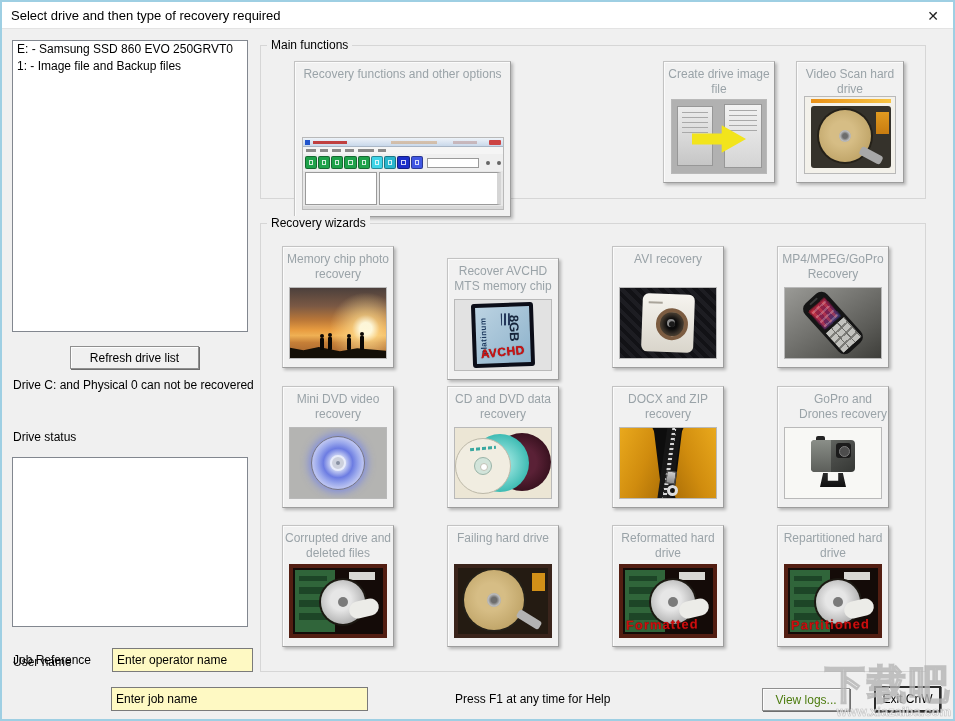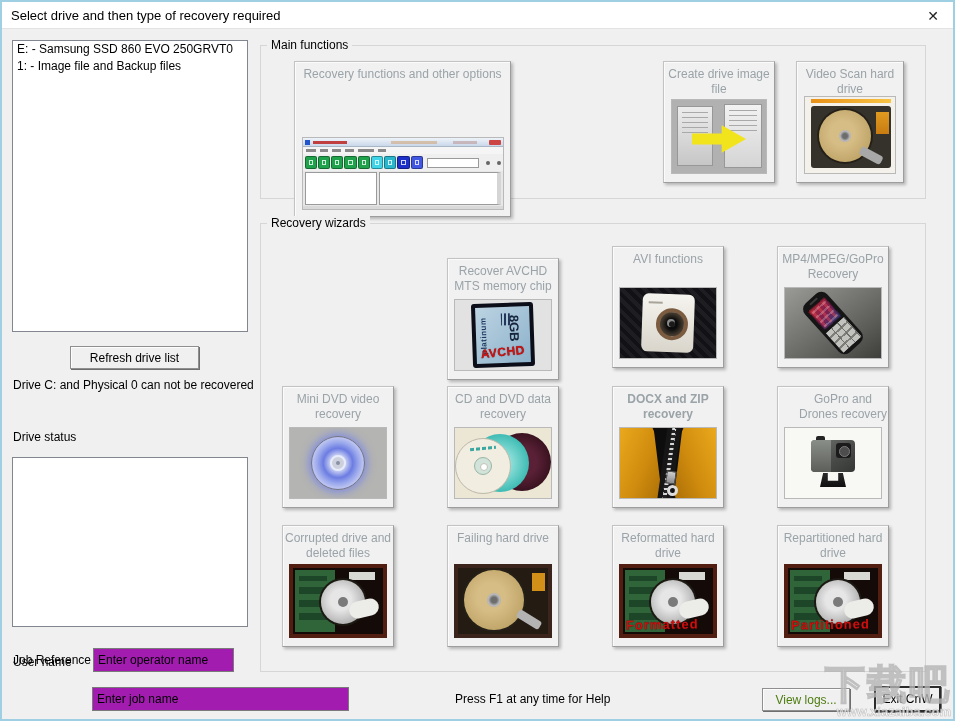--- a/index.html
+++ b/index.html
@@ -11,21 +11,21 @@
   
   .titlebar { position:absolute; left:0; top:0; right:0; height:27px; background:#ffffff; border-bottom:1px solid #e3e3e3; }
   .titlebar .title { position:absolute; left:9px; top:6px; font-size:13px; color:#000; }
   .close-btn { position:absolute; right:10px; top:4px; width:20px; height:20px; text-align:center; line-height:20px; font-size:14px; color:#222; cursor:pointer; }
 
   
   .listbox { position:absolute; background:#fff; border:1px solid #82878f; font-size:12px; color:#000; overflow:hidden; }
   .listbox .li { padding:1px 4px; line-height:15px; white-space:nowrap; }
   .btn { position:absolute; background:#f0f0f0; border:1px solid #8f8f8f; box-shadow:inset 1px 1px 0 #fdfdfd, 1px 1px 0 #6e6e6e; font-size:12px; color:#000; text-align:center; cursor:pointer; font-family:"Liberation Sans",sans-serif; }
   .lbl { position:absolute; font-size:12px; color:#000; white-space:nowrap; }
-  .tbx { position:absolute; background:#a21caf; border:1px solid #7a7a7a; font-size:12px; color:#000; padding:8px 4px; font-family:"Liberation Sans",sans-serif; }
+  .tbx { position:absolute; background:#fef9c3; border:1px solid #7a7a7a; font-size:12px; color:#000; padding:8px 4px; font-family:"Liberation Sans",sans-serif;margin-left:19px; }
 
   
   .group { position:absolute; border:1px solid #d6d6d6; }
   .group > .gl { position:absolute; top:-8px; left:6px; background:#f0f0f0; padding:0 4px; font-size:12px; color:#000; }
 
   
   .pbtn { position:absolute; background:#f1f1f1; border:1px solid #c3c3c3; border-right-color:#9d9d9d; border-bottom-color:#9d9d9d; box-shadow:2px 2px 3px rgba(0,0,0,.25), inset 1px 1px 0 #fbfbfb; cursor:pointer; }
   .pbtn .plabel { padding-top:5px; text-align:center; font-size:12px; line-height:15px; color:#9aa3a8; }
   .ph { position:absolute; left:50%; bottom:8px; transform:translateX(-50%); width:98px; height:72px; border:1px solid #b9b9b9; overflow:hidden; }
 
@@ -259,37 +259,48 @@
         <div class="drv l"></div>
           <div class="drv r"></div>
         <div class="bigarrow"></div>
       </div>
     </div>
   </div>
 
   <div class="group" style="left:258px; top:221px; width:666px; height:449px;">
     <span class="gl">Recovery wizards</span>
 
+    <div class="pbtn" style="left:21px; top:22px; width:112px; height:122px;">
+      <div class="plabel">Memory chip photo recovery</div>
+      <div class="ph sunset">
+        <div class="sun"></div>
+          <div class="ground"></div>
+        <div class="pp pp1"></div>
+          <div class="pp pp2"></div>
+          <div class="pp pp3"></div>
+          <div class="pp pp4"></div>
+      </div>
+    </div>
 
     <div class="pbtn" style="left:186px; top:22px; width:112px; height:122px;margin-top:12px;">
       <div class="plabel">Recover AVCHD MTS memory chip</div>
       <div class="ph avchd">
         <div class="sdcard">
           <div class="sdlabel">
             <span class="sd-brand">platinum</span>
             <span class="sd-cap">8GB</span>
             <span class="sd-logo"></span>
             <span class="sd-avchd">AVCHD</span>
           </div>
         </div>
       </div>
     </div>
 
     <div class="pbtn" style="left:351px; top:22px; width:112px; height:122px;">
-      <div class="plabel">AVI functions</div>
+      <div class="plabel">AVI recovery</div>
       <div class="ph avicam">
         <div class="cam">
             <div class="cam-line"></div>
             <div class="cam-lens"></div>
           </div>
       </div>
     </div>
 
     <div class="pbtn" style="left:516px; top:22px; width:112px; height:122px;">
       <div class="plabel">MP4/MPEG/GoPro Recovery</div>
@@ -315,21 +326,21 @@
       <div class="ph cds">
         <div class="cdisc cd-maroon"></div>
         <div class="cdisc cd-teal"></div>
         <div class="cdisc cd-front">
             <div class="ctxt"></div>
             <div class="chub"></div>
           </div>
       </div>
     </div>
 
-    <div class="pbtn" style="left:351px; top:162px; width:112px; height:122px;font-weight:bold;">
+    <div class="pbtn" style="left:351px; top:162px; width:112px; height:122px;">
       <div class="plabel">DOCX and ZIP recovery</div>
       <div class="ph zipper">
         <div class="yl"></div>
           <div class="yr"></div>
         <div class="zband"></div>
           <div class="zslider"></div>
           <div class="zring"></div>
       </div>
     </div>
 

